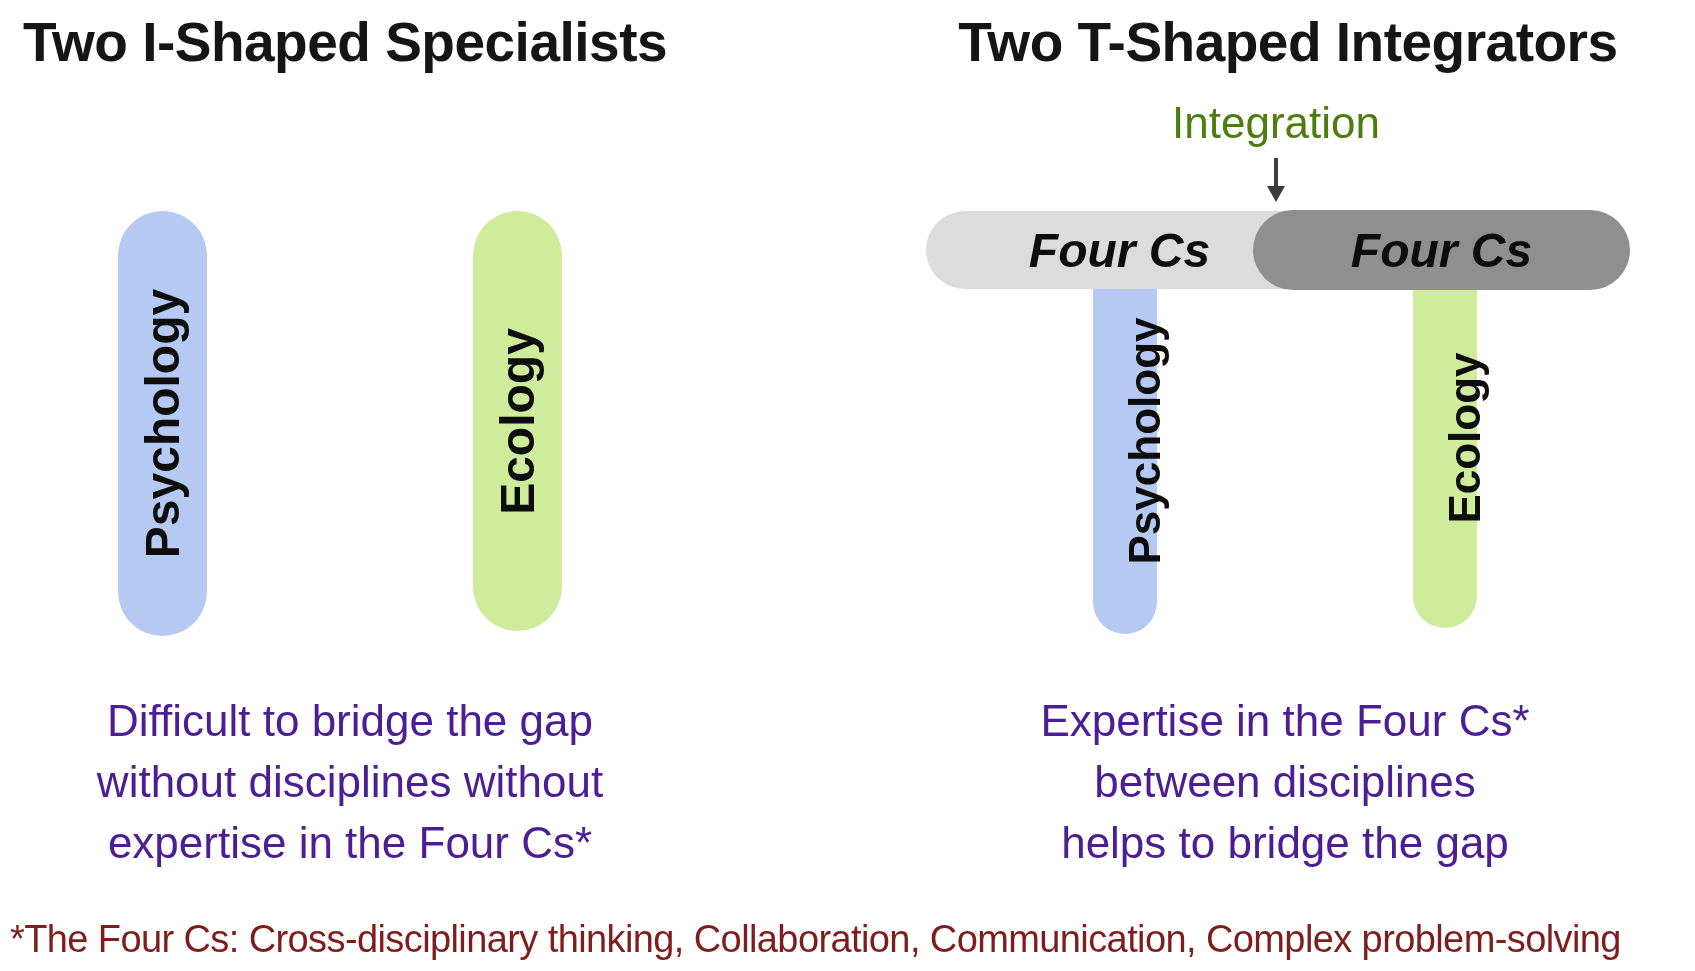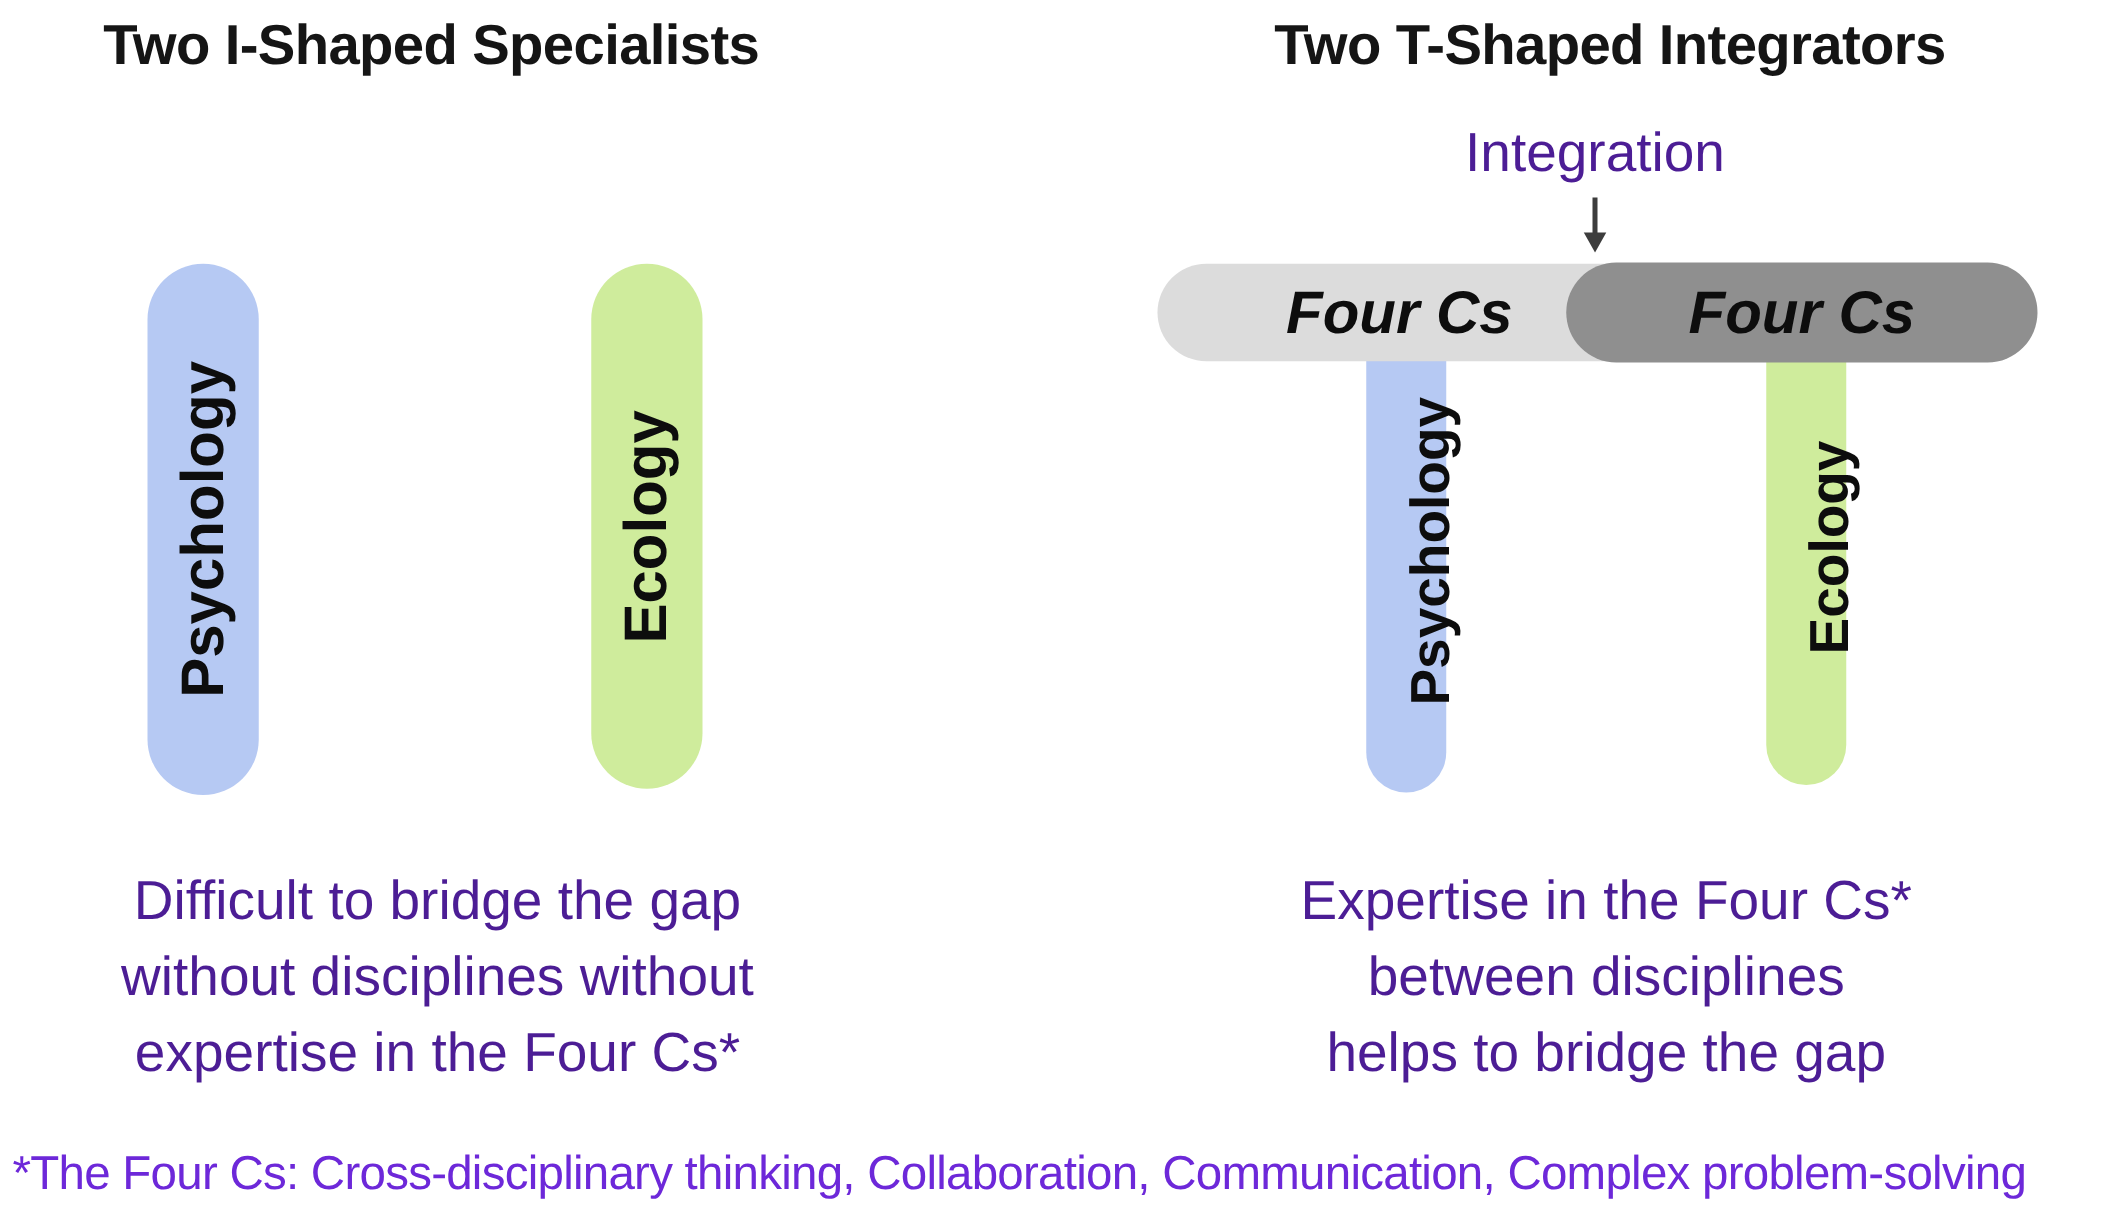--- a/index.html
+++ b/index.html
@@ -2,21 +2,21 @@
 <html><head>
 <meta charset="utf-8">
 <style>
   html,body { margin:0; padding:0; background:#ffffff; }
   #canvas {
     position:relative; width:1695px; height:971px; background:#ffffff;
     font-family:"Liberation Sans", sans-serif; color:#161616; overflow:hidden;
   }
   .panel-title {
     position:absolute; top:10px; text-align:center;
-    font-size:45px; font-weight:700; color:#151515; letter-spacing:-0.5px;
+    font-size:55px; font-weight:700; color:#151515; letter-spacing:-0.5px;
   }
   #left-title  { left:20px;  width:650px; }
   #right-title { left:946px; width:684px; }
 
   
   .vbar {
     position:absolute; border-radius:999px;
     display:flex; align-items:center; justify-content:center;
   }
   .vbar .vlabel {
@@ -43,35 +43,35 @@
     position:absolute; left:60px; width:267px; top:0; height:78px;
     display:flex; align-items:center; justify-content:center;
   }
   #pill-dark {
     left:1253px; top:210px; width:377px; height:80px; background:#8f8f8f; z-index:3;
     display:flex; align-items:center; justify-content:center;
   }
 
   #integration-label {
     position:absolute; left:1076px; top:98px; width:400px; text-align:center;
-    font-size:44px; font-weight:400; color:#4c1d95;
+    font-size:44px; font-weight:400; color:#4d7c0f;
   }
   #integration-arrow { position:absolute; left:1256px; top:156px; z-index:4; }
 
   .caption {
     position:absolute; top:690px; width:644px; text-align:center;
     font-size:44px; line-height:61px; font-weight:400; color:#4c1d95;
   }
   #left-caption  { left:28px;  }
   #right-caption { left:963px; }
   .caption span { display:block; }
 
   #footnote {
     position:absolute; left:10px; top:918px; width:1680px;
-    font-size:38px; letter-spacing:-0.6px; color:#6d28d9; white-space:nowrap;
+    font-size:38px; letter-spacing:-0.6px; color:#7f1d1d; white-space:nowrap;
   }
 </style>
 </head>
 <body>
 
 <div id="canvas">
 
   <div id="left-title" class="panel-title">Two I-Shaped Specialists</div>
 
   <div id="left-bar-psychology" class="vbar">

